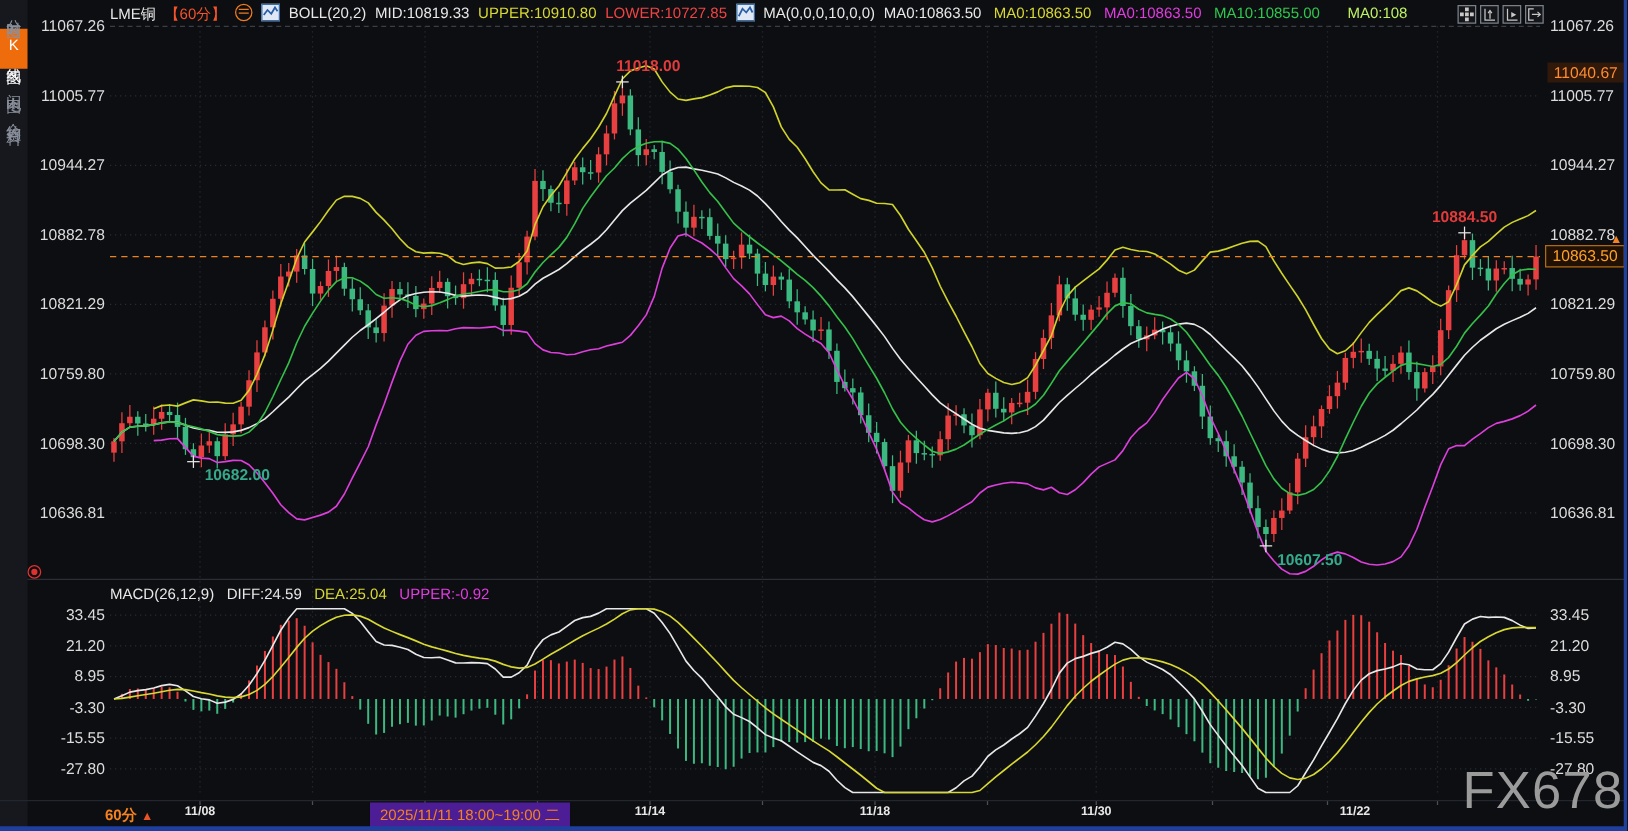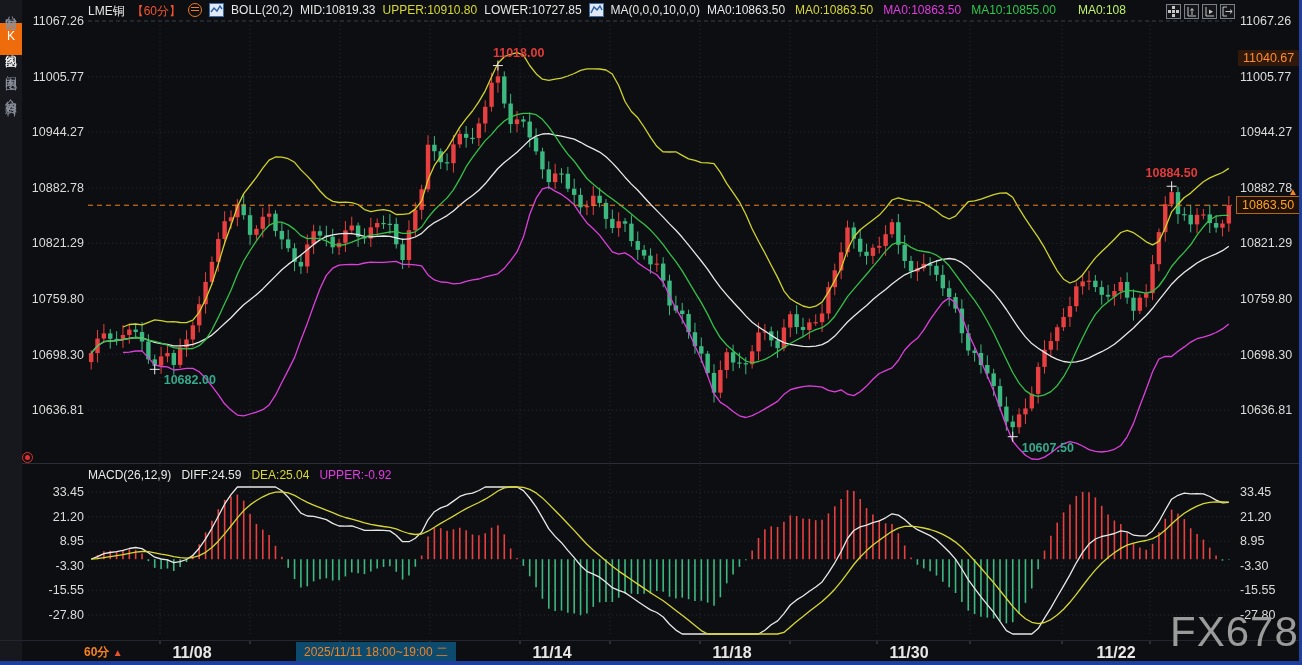--- a/index.html
+++ b/index.html
@@ -36,22 +36,22 @@
   
   #macd-header{position:absolute;left:88px;top:468px;display:flex;gap:10px;font-size:12px;z-index:6;white-space:nowrap;}
   
   #separator{position:absolute;left:0;top:463px;width:1302px;height:1px;background:#2b2e36;z-index:2;}
   #sun-icon{position:absolute;left:22px;top:452px;width:9px;height:9px;border:1px solid #e03030;border-radius:50%;z-index:6;}
   #sun-icon::after{content:"";position:absolute;inset:2px;background:#e03030;border-radius:50%;}
   
   #bottom-bar{position:absolute;left:0;top:640px;width:1302px;height:22px;border-top:1px solid #23262e;z-index:5;}
   #period-ctl{position:absolute;left:84px;top:3px;font-size:12px;font-weight:700;color:#f58220;cursor:pointer;}
   #period-ctl .tri{color:#e8542a;font-size:10px;}
-  .date-label{position:absolute;top:3px;transform:translateX(-50%);font-size:16px;font-weight:700;color:#e8e8e8;margin-left:32px;}
-  #highlight-box{position:absolute;top:1px;transform:translateX(-50%);background:#0c4a6e;color:#f58220;
+  .date-label{position:absolute;top:3px;transform:translateX(-50%);font-size:10px;font-weight:700;color:#e8e8e8;}
+  #highlight-box{position:absolute;top:1px;transform:translateX(-50%);background:#4c1d95;color:#f58220;
                  font-size:12px;padding:2px 8px;white-space:nowrap;text-align:center;}
   
   #watermark{position:absolute;left:1170px;top:608px;font-size:42px;color:#9b9b9b;letter-spacing:1px;z-index:8;}
   #strip-bottom{position:absolute;left:0;top:661px;width:1302px;height:4px;background:#1e3f9e;z-index:9;}
   #strip-right{position:absolute;left:1299px;top:0;width:3px;height:665px;background:#20409a;z-index:9;}
   #chart-svg{position:absolute;left:0;top:0;z-index:1;}
 </style>
 </head>
 <body>
 
@@ -681,21 +681,21 @@
   <div id="main-header">
     <span class="hseg sym">LME铜</span>
     <span class="hseg period">【60分】</span>
     <span class="gear"></span>
     <span class="mini-ind"><svg width="13" height="12">
           <polyline points="1,8 4,4 7,7 10,2 12,5" fill="none" stroke="#2a5fa8" stroke-width="1.4"></polyline>
         </svg></span>
     <span class="hseg">BOLL(20,2)</span>
     <span class="hseg">MID:10819.33</span>
     <span class="hseg" style="color:#d8d832">UPPER:10910.80</span>
-    <span class="hseg" style="color:#e5e5e5">LOWER:10727.85</span>
+    <span class="hseg" style="color:#ef4444">LOWER:10727.85</span>
     <span class="mini-ind"><svg width="13" height="12">
           <polyline points="1,9 4,3 7,6 10,2 12,6" fill="none" stroke="#2a5fa8" stroke-width="1.4"></polyline>
         </svg></span>
     <span class="hseg">MA(0,0,0,10,0,0)</span>
     <span id="ma-values" style="display:flex;gap:10px;">
         <span style="color: rgb(232, 232, 232);">MA0:10863.50</span>
         <span style="color: rgb(216, 216, 50);">MA0:10863.50</span>
         <span style="color: rgb(226, 59, 226);">MA0:10863.50</span>
         <span style="color: rgb(47, 200, 79);">MA10:10855.00</span>
         <span style="color: #bef264; margin-left: 12px;">MA0:108</span>

